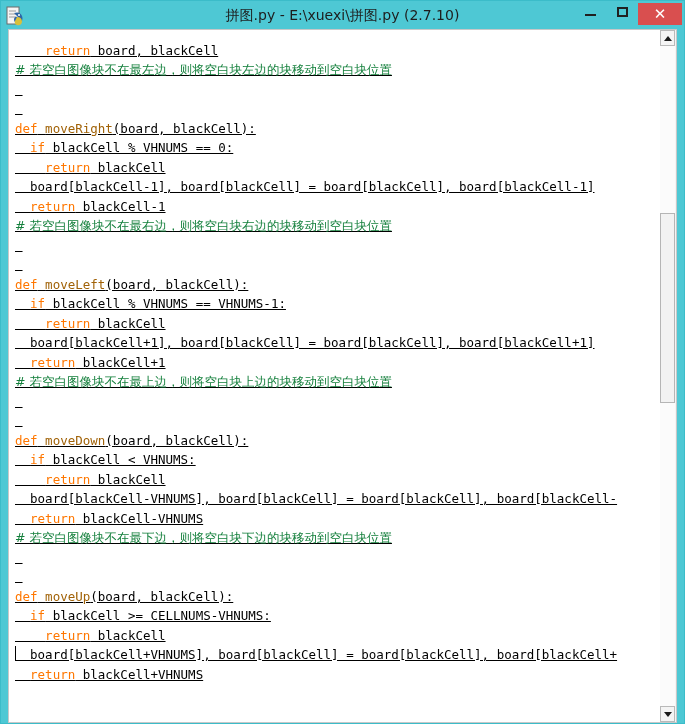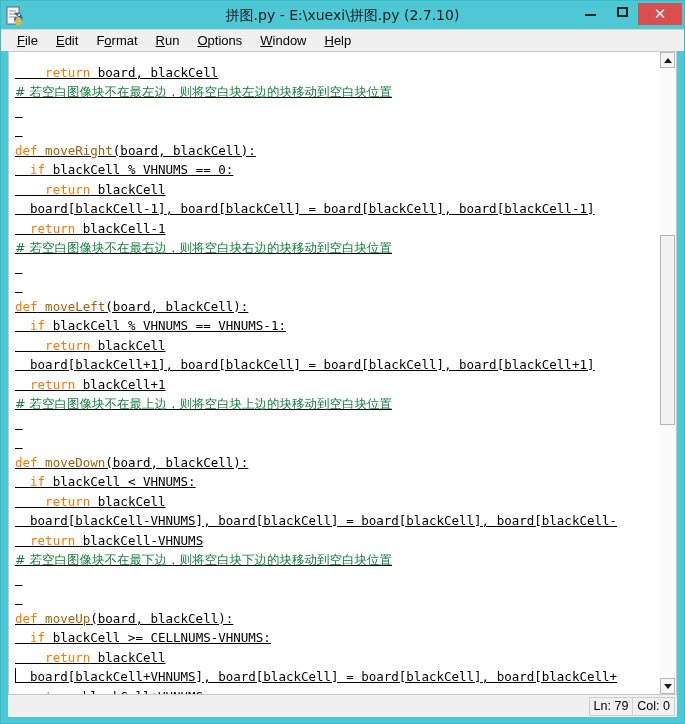--- a/index.html
+++ b/index.html
@@ -269,29 +269,20 @@
       </button>
       <button class="cap-btn">
         <span class="cap-glyph-max"></span>
       </button>
       <button class="cap-btn close">
         <span class="cap-glyph-close">✕</span>
       </button>
     </div>
   </div>
 
-  <div class="menubar">
-    <div class="menu-item"><u>F</u>ile</div>
-    <div class="menu-item"><u>E</u>dit</div>
-    <div class="menu-item">F<u>o</u>rmat</div>
-    <div class="menu-item"><u>R</u>un</div>
-    <div class="menu-item"><u>O</u>ptions</div>
-    <div class="menu-item"><u>W</u>indow</div>
-    <div class="menu-item"><u>H</u>elp</div>
-  </div>
 
   <div class="editor-wrap">
     <div class="text-area">
       <div class="code">
 <span class="ln"><span class="kw">    return</span> board, blackCell</span><span class="ln"><span class="cmt cjk"># 若空白图像块不在最左边，则将空白块左边的块移动到空白块位置</span></span><span class="ln"> </span><span class="ln"> </span><span class="ln"><span class="kw">def</span> <span class="fn">moveRight</span>(board, blackCell):</span><span class="ln">  <span class="kw">if</span> blackCell % VHNUMS == 0:</span><span class="ln">    <span class="kw">return</span> blackCell</span><span class="ln">  board[blackCell-1], board[blackCell] = board[blackCell], board[blackCell-1]</span><span class="ln">  <span class="kw">return</span> blackCell-1</span><span class="ln"><span class="cmt cjk"># 若空白图像块不在最右边，则将空白块右边的块移动到空白块位置</span></span><span class="ln"> </span><span class="ln"> </span><span class="ln"><span class="kw">def</span> <span class="fn">moveLeft</span>(board, blackCell):</span><span class="ln">  <span class="kw">if</span> blackCell % VHNUMS == VHNUMS-1:</span><span class="ln">    <span class="kw">return</span> blackCell</span><span class="ln">  board[blackCell+1], board[blackCell] = board[blackCell], board[blackCell+1]</span><span class="ln">  <span class="kw">return</span> blackCell+1</span><span class="ln"><span class="cmt cjk"># 若空白图像块不在最上边，则将空白块上边的块移动到空白块位置</span></span><span class="ln"> </span><span class="ln"> </span><span class="ln"><span class="kw">def</span> <span class="fn">moveDown</span>(board, blackCell):</span><span class="ln">  <span class="kw">if</span> blackCell &lt; VHNUMS:</span><span class="ln">    <span class="kw">return</span> blackCell</span><span class="ln">  board[blackCell-VHNUMS], board[blackCell] = board[blackCell], board[blackCell-</span><span class="ln">  <span class="kw">return</span> blackCell-VHNUMS</span><span class="ln"><span class="cmt cjk"># 若空白图像块不在最下边，则将空白块下边的块移动到空白块位置</span></span><span class="ln"> </span><span class="ln"> </span><span class="ln"><span class="kw">def</span> <span class="fn">moveUp</span>(board, blackCell):</span><span class="ln">  <span class="kw">if</span> blackCell &gt;= CELLNUMS-VHNUMS:</span><span class="ln">    <span class="kw">return</span> blackCell</span><span class="ln">  board[blackCell+VHNUMS], board[blackCell] = board[blackCell], board[blackCell+</span><span class="ln">  <span class="kw">return</span> blackCell+VHNUMS</span>
       </div>
       <div class="caret" style="left:6px; top:616px; height:15px;"></div>
     </div>
 
     <div class="vscroll">
@@ -299,18 +290,14 @@
         <span class="arrow-up"></span>
       </div>
       <div class="sb-track" style="top:16px; bottom:16px;"></div>
       <div class="sb-thumb" style="top:183px; height:190px;"></div>
       <div class="sb-btn down">
         <span class="arrow-down"></span>
       </div>
     </div>
   </div>
 
-  <div class="statusbar">
-    <div class="status-cell">Ln: 79</div>
-    <div class="status-cell">Col: 0</div>
-  </div>
 
 </div>
 
 </body></html>

